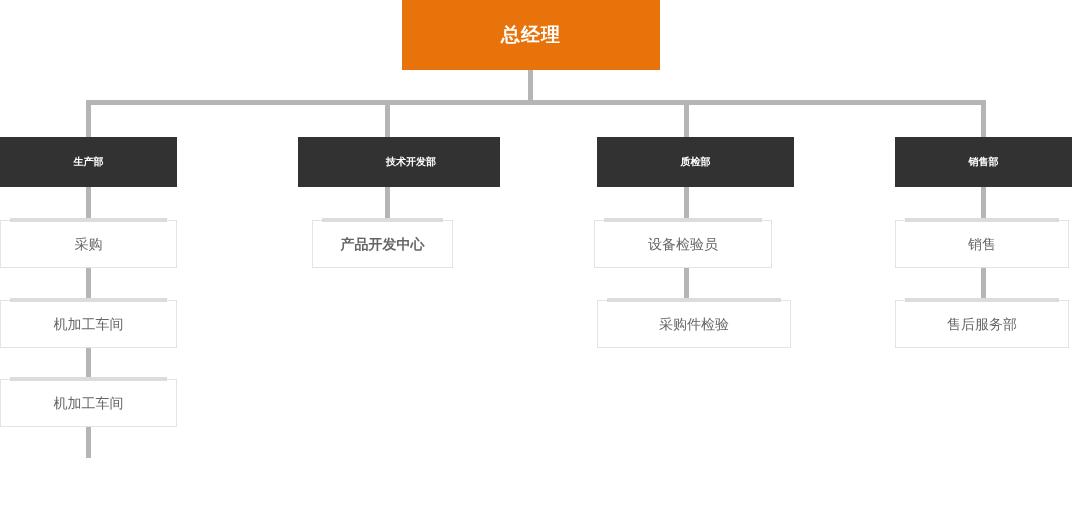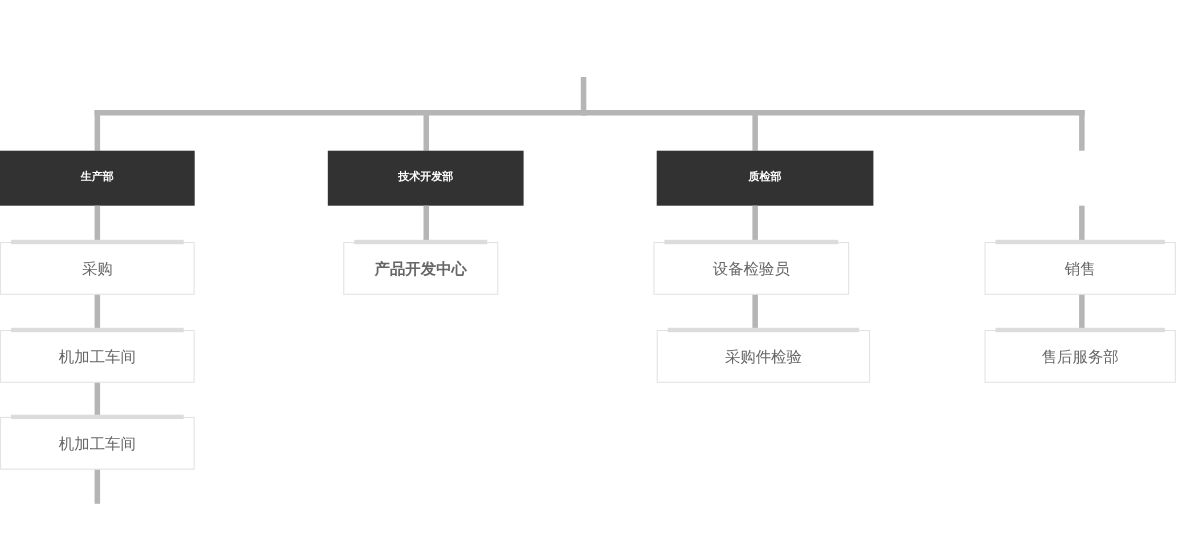--- a/index.html
+++ b/index.html
@@ -53,39 +53,41 @@
   }
   .connector{
     position:absolute;
     background:var(--line);
   }
 </style>
 </head>
 <body>
 
 <div id="chart">
+  <div class="root-box" style="left:402px;top:0;width:258px;height:70px;line-height:70px;">总经理</div>
 <div class="connector" style="left: 528px; top: 70px; width: 5px; height: 35px;"></div>
     <div class="connector" style="left: 86px; top: 100px; width: 900px; height: 5px;"></div>
     <div class="connector" style="left: 86px; top: 100px; width: 5px; height: 37px;"></div>
     <div class="dept-box" style="left: 0px; top: 137px; width: 177px; height: 50px; line-height: 50px;">生产部</div>
     <div class="connector" style="left: 86px; top: 187px; width: 5px; height: 33px;"></div>
     <div class="child-node" style="left: 0px; top: 220px; width: 177px; height: 48px; line-height: 46px;">采购</div>
     <div class="connector" style="left: 86px; top: 268px; width: 5px; height: 32px;"></div>
     <div class="child-node" style="left: 0px; top: 300px; width: 177px; height: 48px; line-height: 46px;">机加工车间</div>
     <div class="connector" style="left: 86px; top: 348px; width: 5px; height: 31px;"></div>
     <div class="child-node" style="left: 0px; top: 379px; width: 177px; height: 48px; line-height: 46px;">机加工车间</div>
     <div class="connector" style="left: 86px; top: 427px; width: 5px; height: 31px;"></div>
     <div class="connector" style="left: 384.5px; top: 100px; width: 5px; height: 37px;"></div>
-    <div class="dept-box" style="left: 298px; top: 137px; width: 178px; height: 50px; line-height: 50px;">技术开发部</div>
+    <div class="dept-box" style="left: 298px; top: 137px; width: 178px; height: 50px; line-height: 50px; padding-left: 24px;">技术开发部</div>
     <div class="connector" style="left: 384.5px; top: 187px; width: 5px; height: 33px;"></div>
     <div class="child-node" style="left: 312px; top: 220px; width: 141px; height: 48px; line-height: 46px; font-weight: bold;">产品开发中心</div>
     <div class="connector" style="left: 683.5px; top: 100px; width: 5px; height: 37px;"></div>
     <div class="dept-box" style="left: 597px; top: 137px; width: 197px; height: 50px; line-height: 50px;">质检部</div>
     <div class="connector" style="left: 683.5px; top: 187px; width: 5px; height: 33px;"></div>
     <div class="child-node" style="left: 594px; top: 220px; width: 178px; height: 48px; line-height: 46px;">设备检验员</div>
     <div class="connector" style="left: 683.5px; top: 268px; width: 5px; height: 32px;"></div>
     <div class="child-node" style="left: 597px; top: 300px; width: 194px; height: 48px; line-height: 46px;">采购件检验</div>
     <div class="connector" style="left: 981px; top: 100px; width: 5px; height: 37px;"></div>
+    <div class="dept-box" style="left: 895px; top: 137px; width: 177px; height: 50px; line-height: 50px;">销售部</div>
     <div class="connector" style="left: 981px; top: 187px; width: 5px; height: 33px;"></div>
     <div class="child-node" style="left: 895px; top: 220px; width: 174px; height: 48px; line-height: 46px;">销售</div>
     <div class="connector" style="left: 981px; top: 268px; width: 5px; height: 32px;"></div>
     <div class="child-node" style="left: 895px; top: 300px; width: 174px; height: 48px; line-height: 46px;">售后服务部</div>
   </div>
 
 </body></html>

